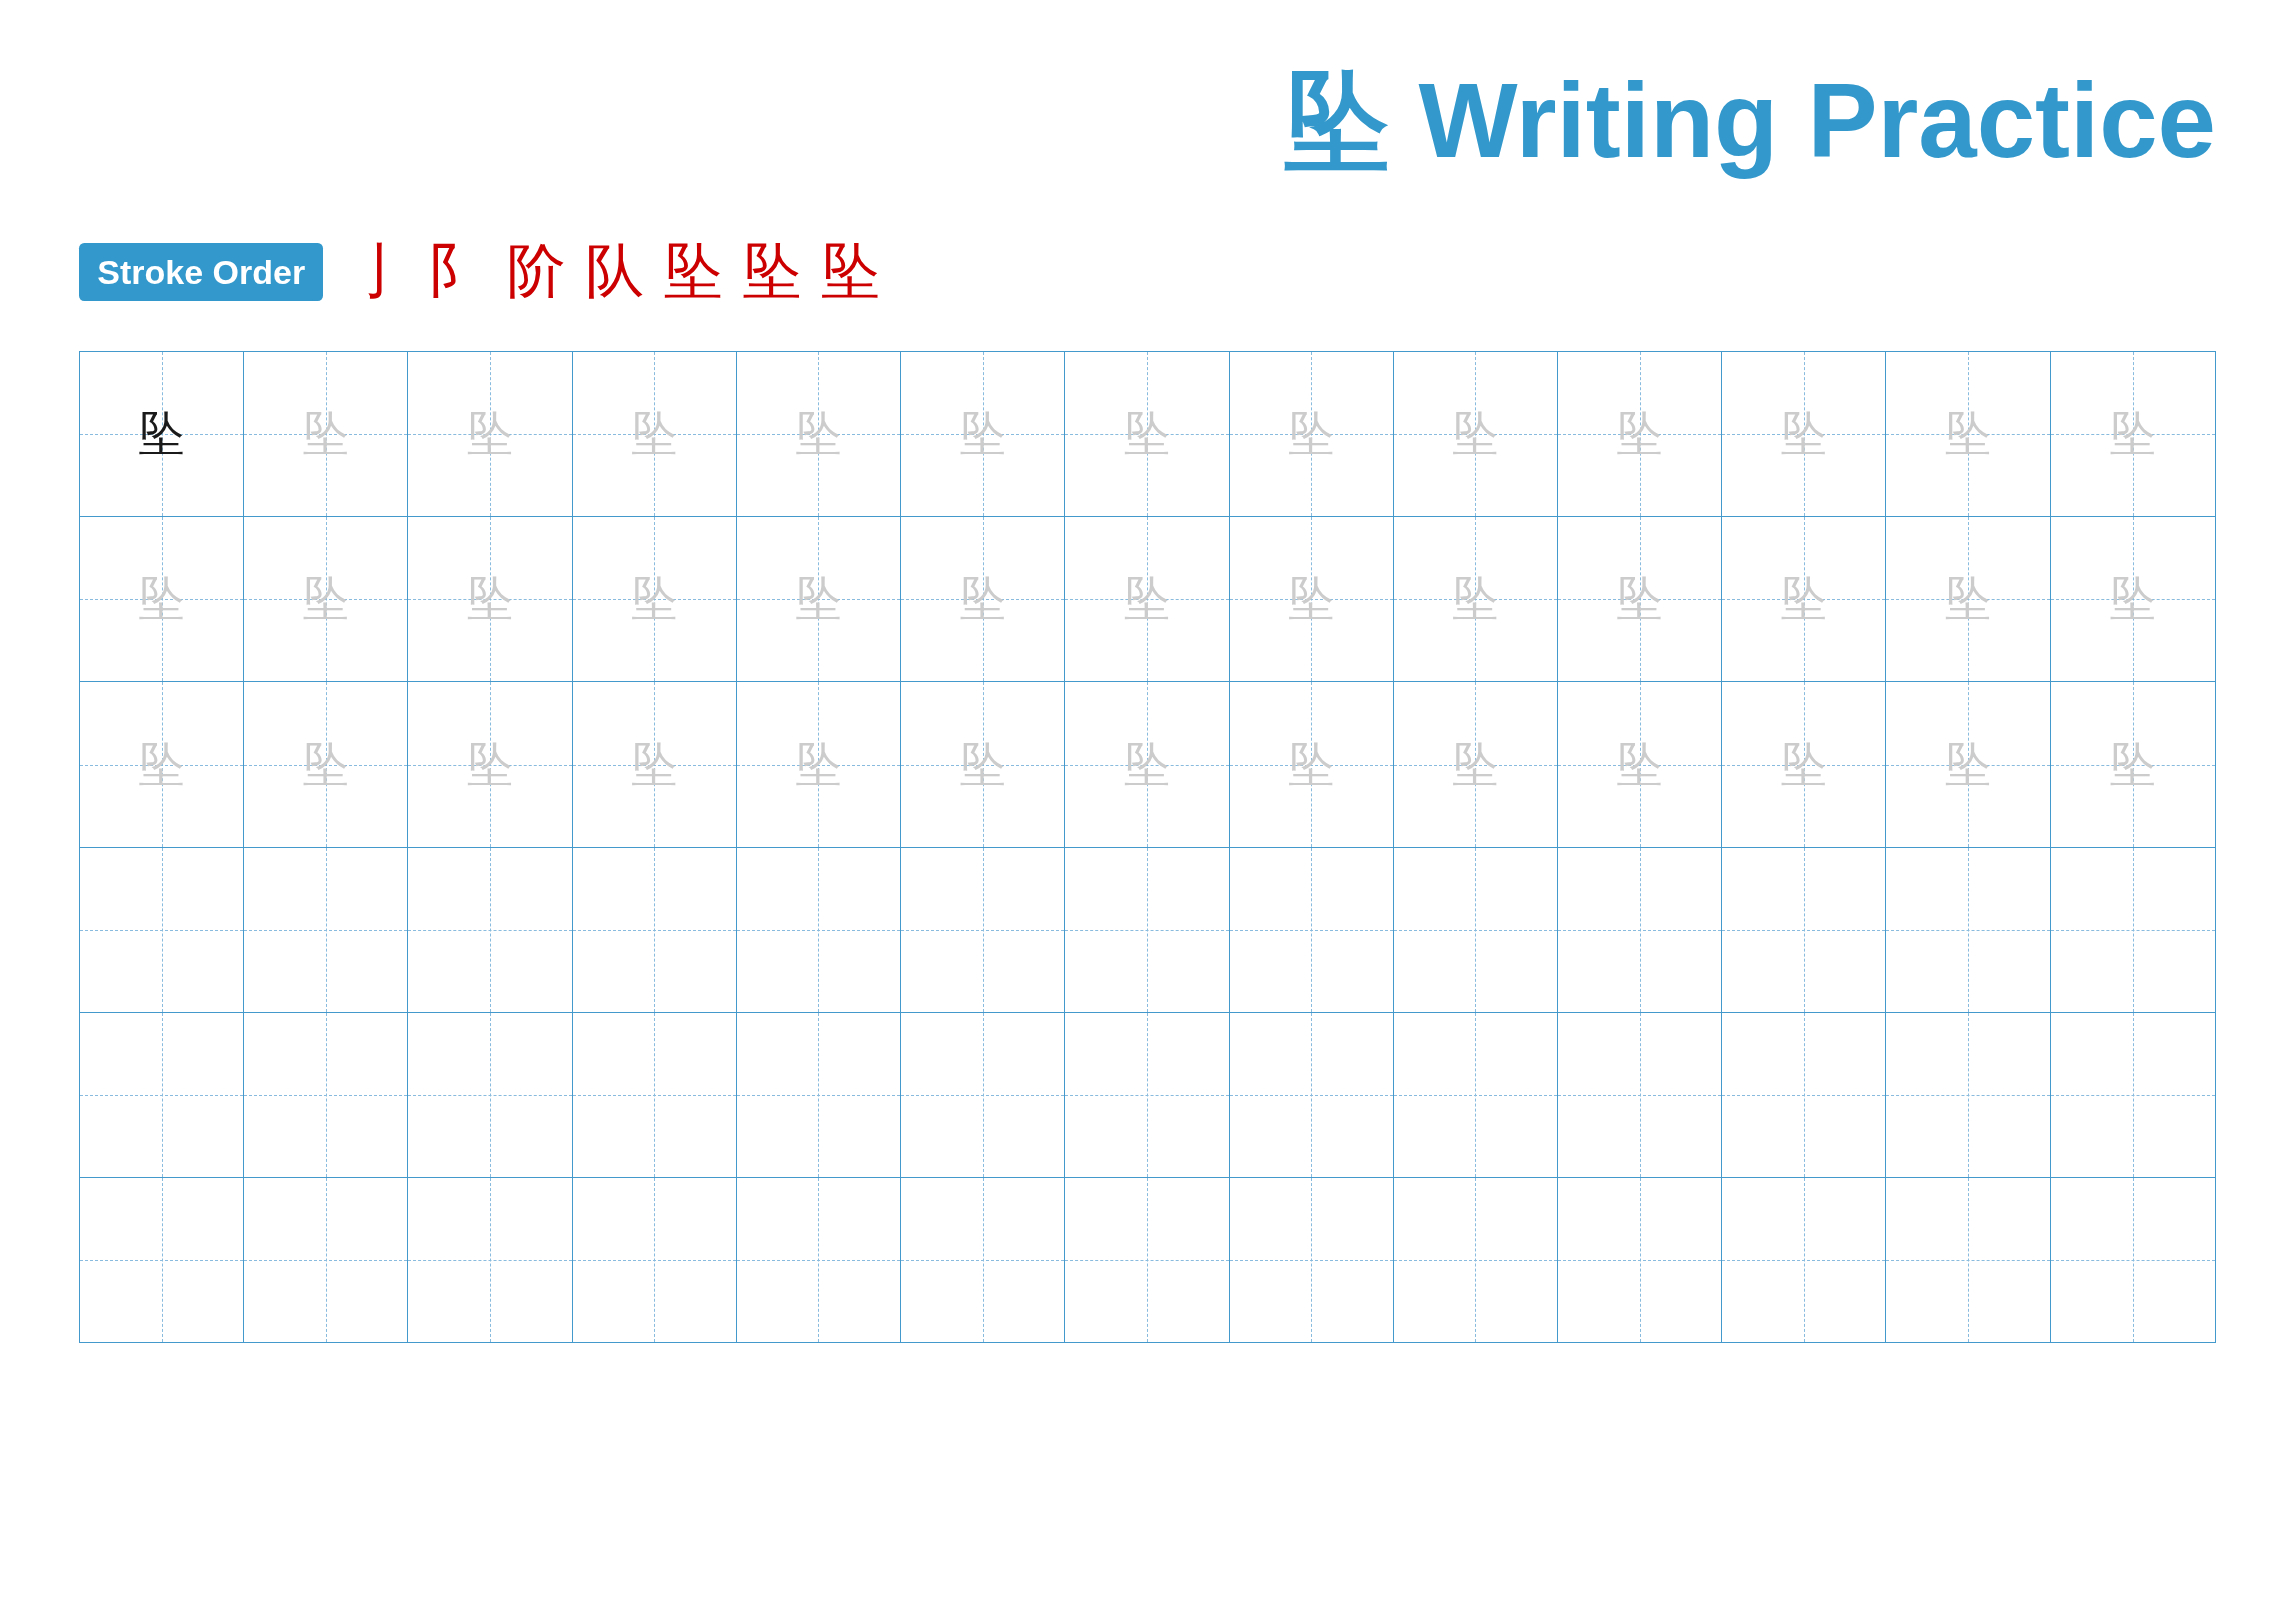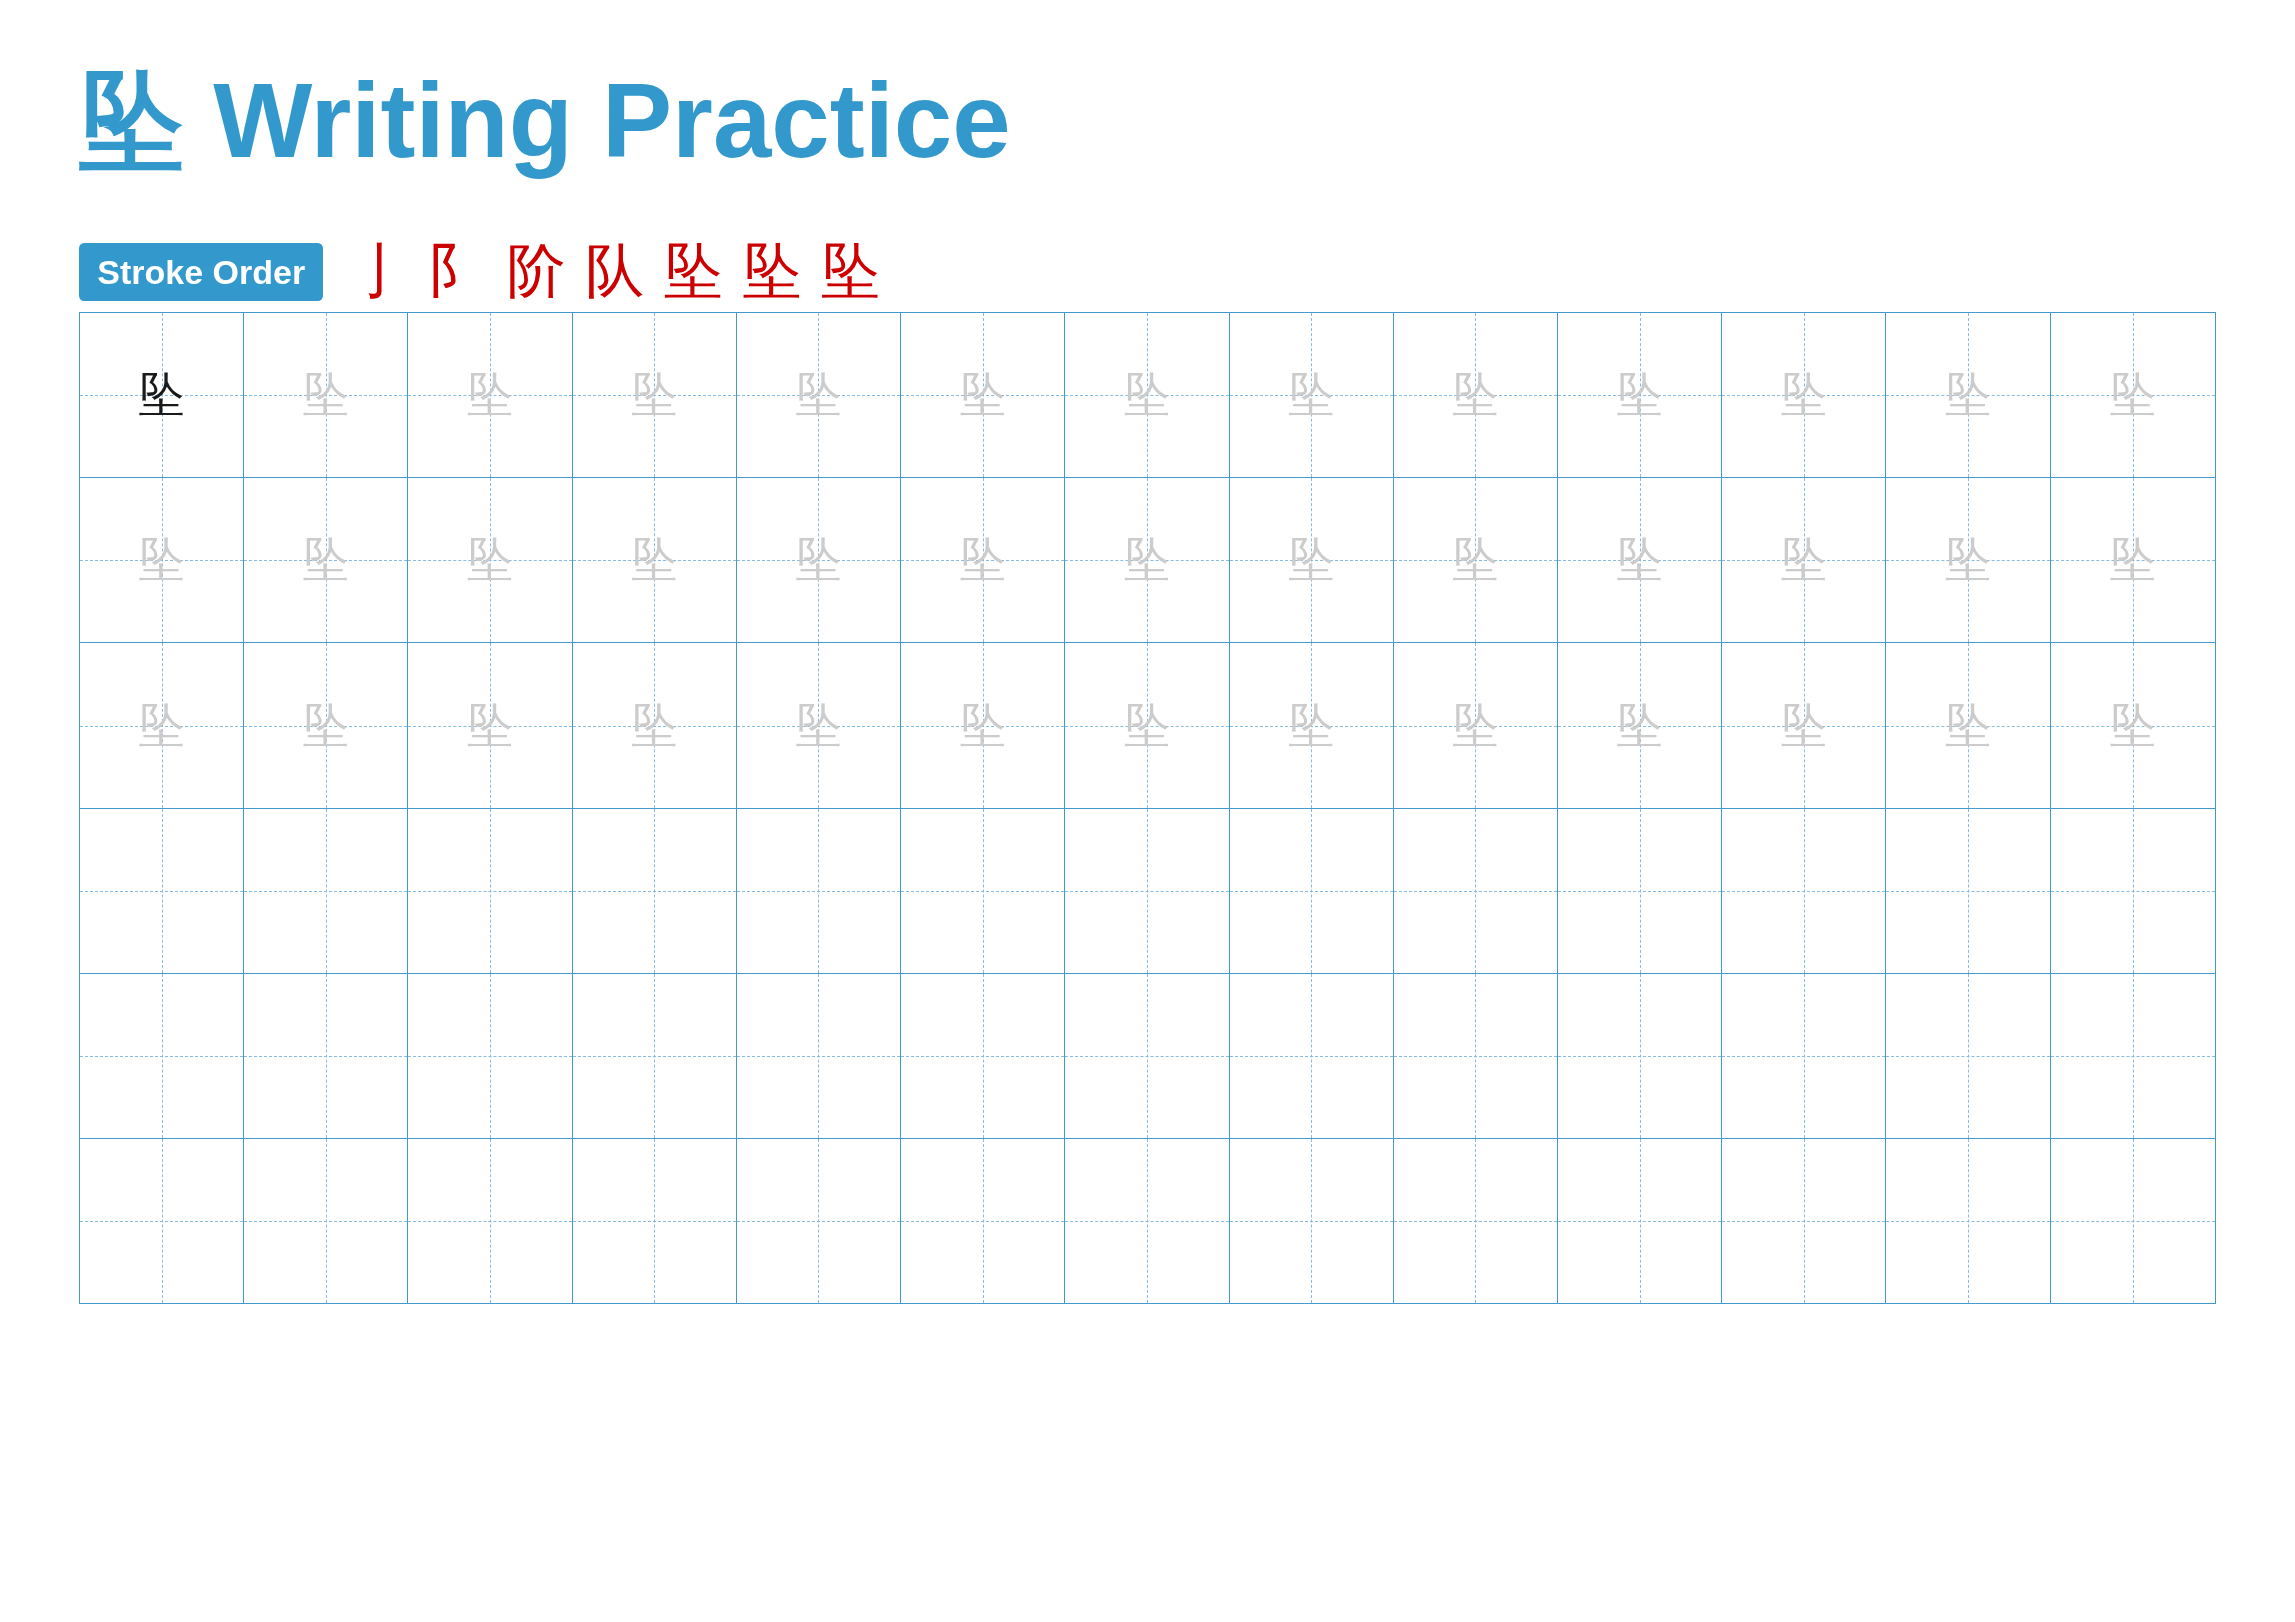--- a/index.html
+++ b/index.html
@@ -15,39 +15,40 @@
     .page-container {
       width: 2295px;
       height: 1622px;
       background: #fff;
       position: relative;
       padding: 52px 79px;
     }
 
     
     .title-area {
-      text-align: left;
+      text-align: right;
       margin-bottom: 39px;
     }
     .title-char {
       font-size: 105px;
       color: #3399cc;
       font-weight: bold;
     }
     .title-text {
       font-size: 105px;
       color: #3399cc;
       font-weight: bold;
       font-family: Arial, sans-serif;
     }
 
     
     .stroke-order-row {
       display: flex;
       align-items: center;
+      margin-bottom: 39px;
       gap: 26px;
     }
     .stroke-order-badge {
       background: #3399cc;
       color: #fff;
       font-size: 34px;
       font-weight: bold;
       padding: 9.2px 18.3px;
       border-radius: 5.2px;
       white-space: nowrap;

